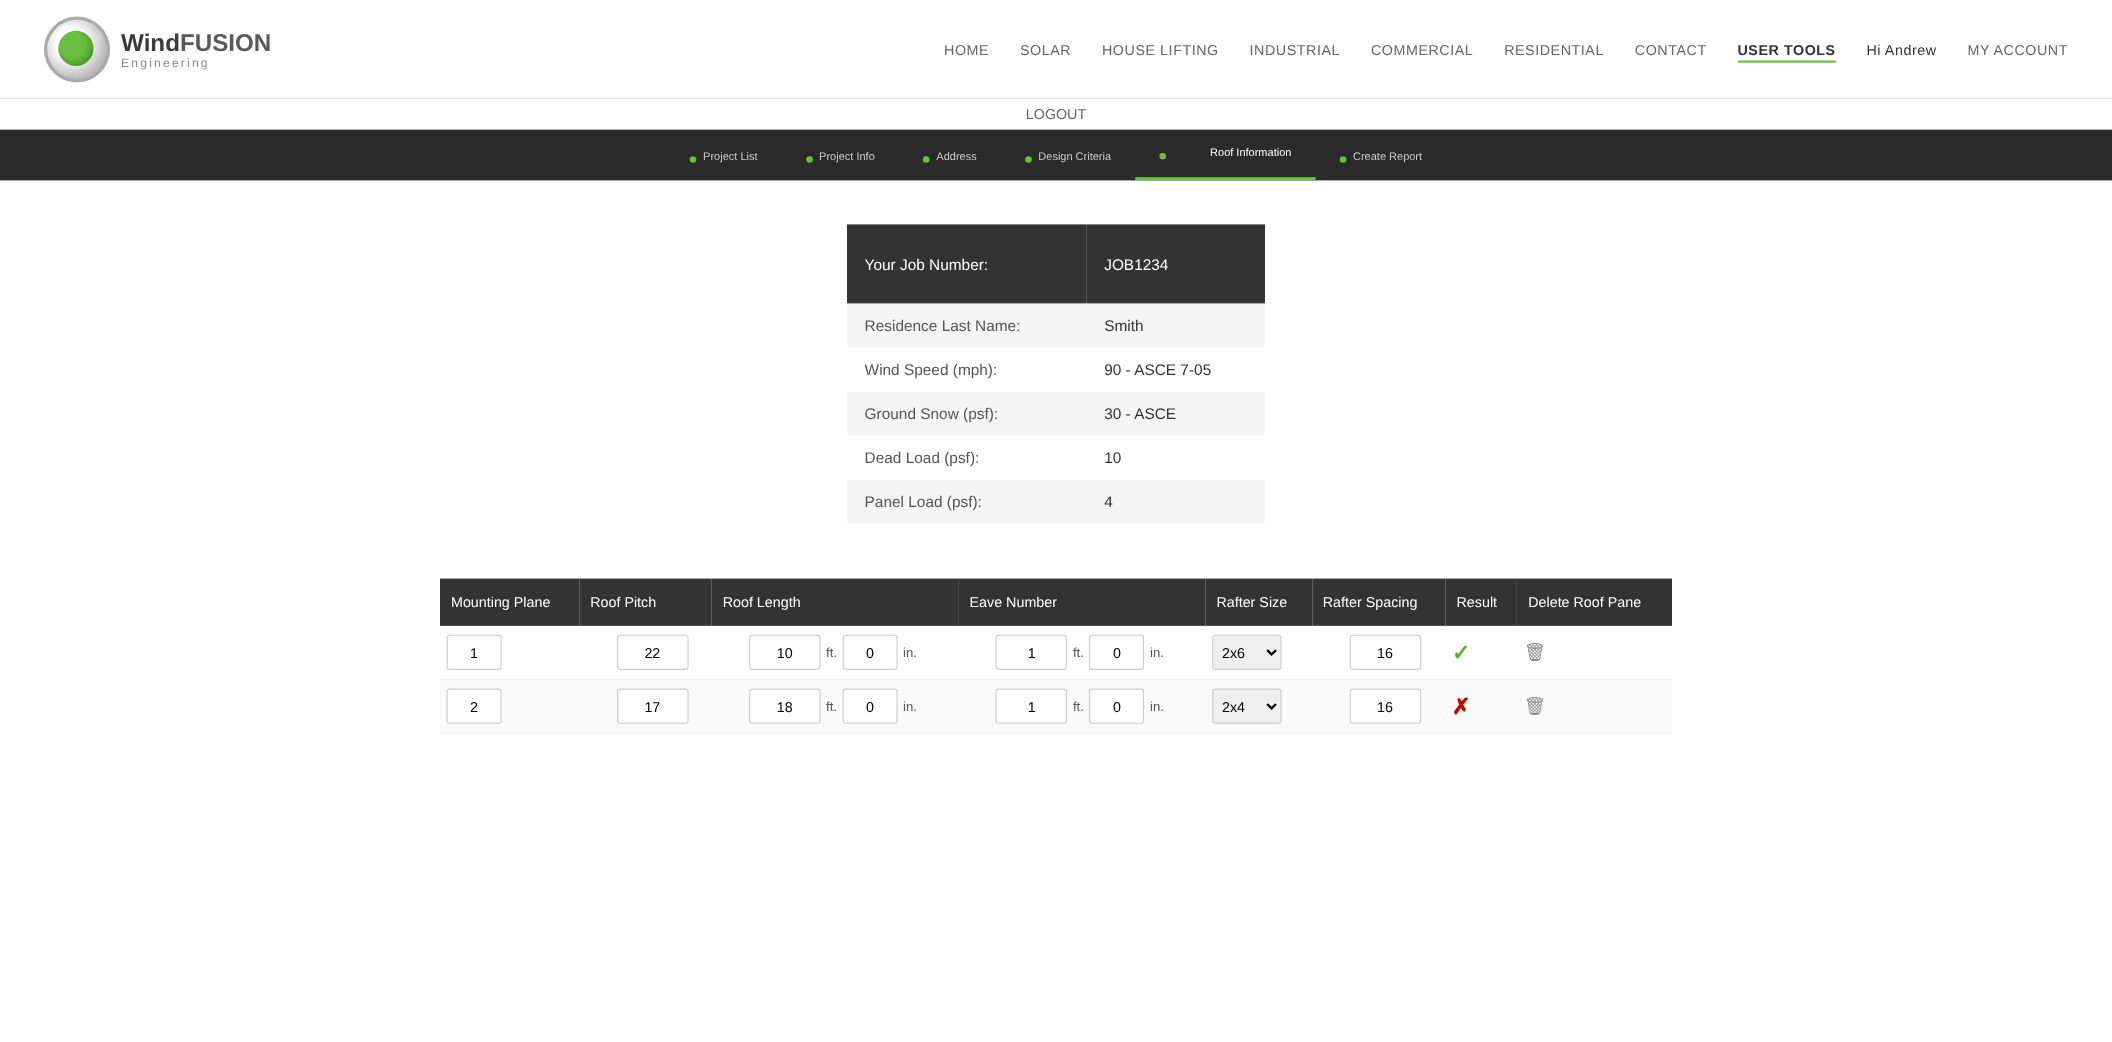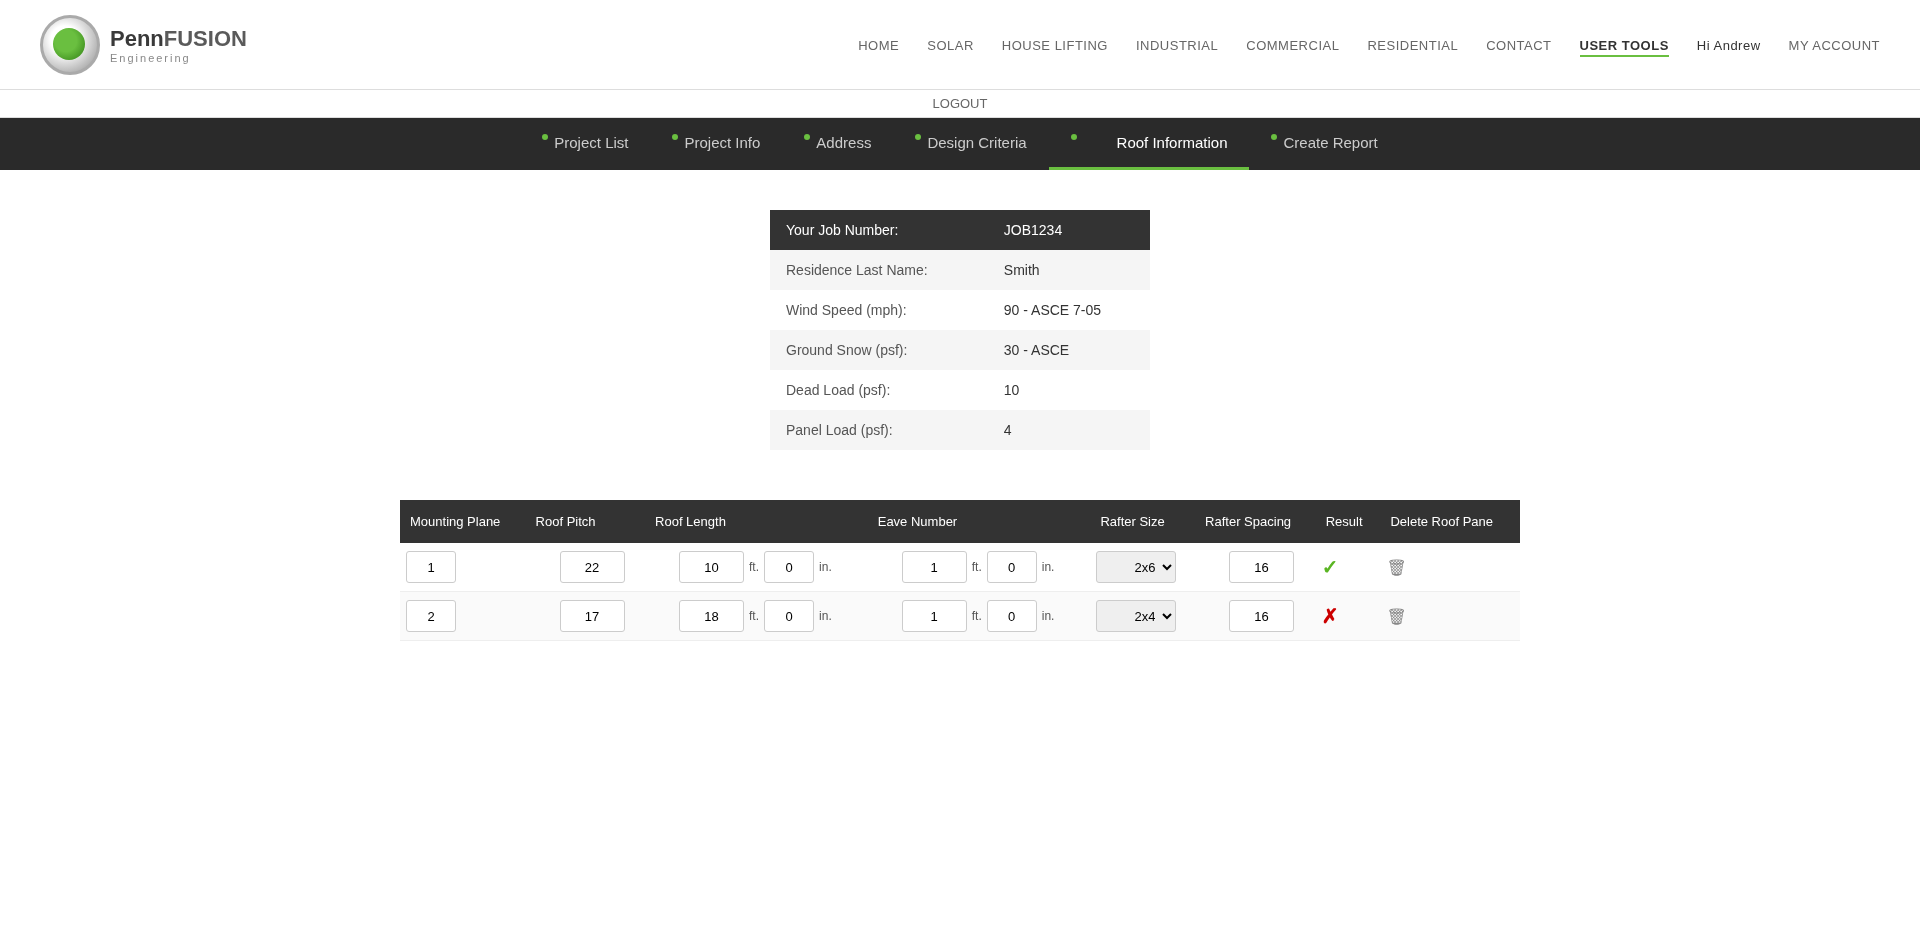--- a/index.html
+++ b/index.html
@@ -84,23 +84,23 @@
     }
     .dark-header-bar .nav-container {
       display: flex;
       justify-content: center;
       align-items: stretch;
     }
     .dark-header-bar a {
       color: #ccc;
       text-decoration: none;
       padding: 16px 22px;
-      font-size: 15px;
-      display: flex;
-      align-items: flex-start;
+      font-size: 10px;
+      display: flex;
+      align-items: flex-end;
       gap: 6px;
     }
     .dark-header-bar a.active-dark {
       color: #fff;
       border-bottom: 3px solid #6abf40;
       gap: 40px;
     }
     .dark-header-bar a .dot {
       width: 6px;
       height: 6px;
@@ -119,21 +119,21 @@
 
     
     .job-info-table {
       width: 380px;
       border-collapse: collapse;
       margin-bottom: 50px;
     }
     .job-info-table .header-row td {
       background: #333;
       color: #fff;
-      padding: 12px 16px;
+      padding: 28px 16px;
       font-size: 14px;
     }
     .job-info-table .header-row td:first-child {
       font-weight: normal;
     }
     .job-info-table tr:nth-child(even) td {
       background: #f5f5f5;
     }
     .job-info-table tr:nth-child(odd):not(.header-row) td {
       background: #fff;
@@ -200,22 +200,21 @@
       font-size: 12px;
       color: #555;
       margin: 0 3px;
     }
     .select-rafter {
       height: 32px;
       border: 1px solid #ccc;
       border-radius: 3px;
       padding: 2px 4px;
       font-size: 13px;
-      width: 80px;
-      text-align: right;
+      width: 63px;
     }
     .result-check {
       color: #5ab523;
       font-size: 20px;
       font-weight: bold;
     }
     .result-x {
       color: #cc0000;
       font-size: 20px;
       font-weight: bold;
@@ -234,21 +233,21 @@
 </head>
 <body>
 
 <div class="top-nav">
   <div class="logo-area">
     <div class="logo-circle">
       <div class="logo-inner"></div>
     </div>
     <div>
       <span class="logo-text">
-        <span>Penn</span><span class="fusion">FUSION</span>
+        <span>Wind</span><span class="fusion">FUSION</span>
       </span>
       <span class="logo-subtext">Engineering</span>
     </div>
   </div>
 
   <nav>
     <ul class="nav-links">
       <li><a href="#">HOME</a></li>
       <li><a href="#">SOLAR</a></li>
       <li><a href="#">HOUSE LIFTING</a></li>

